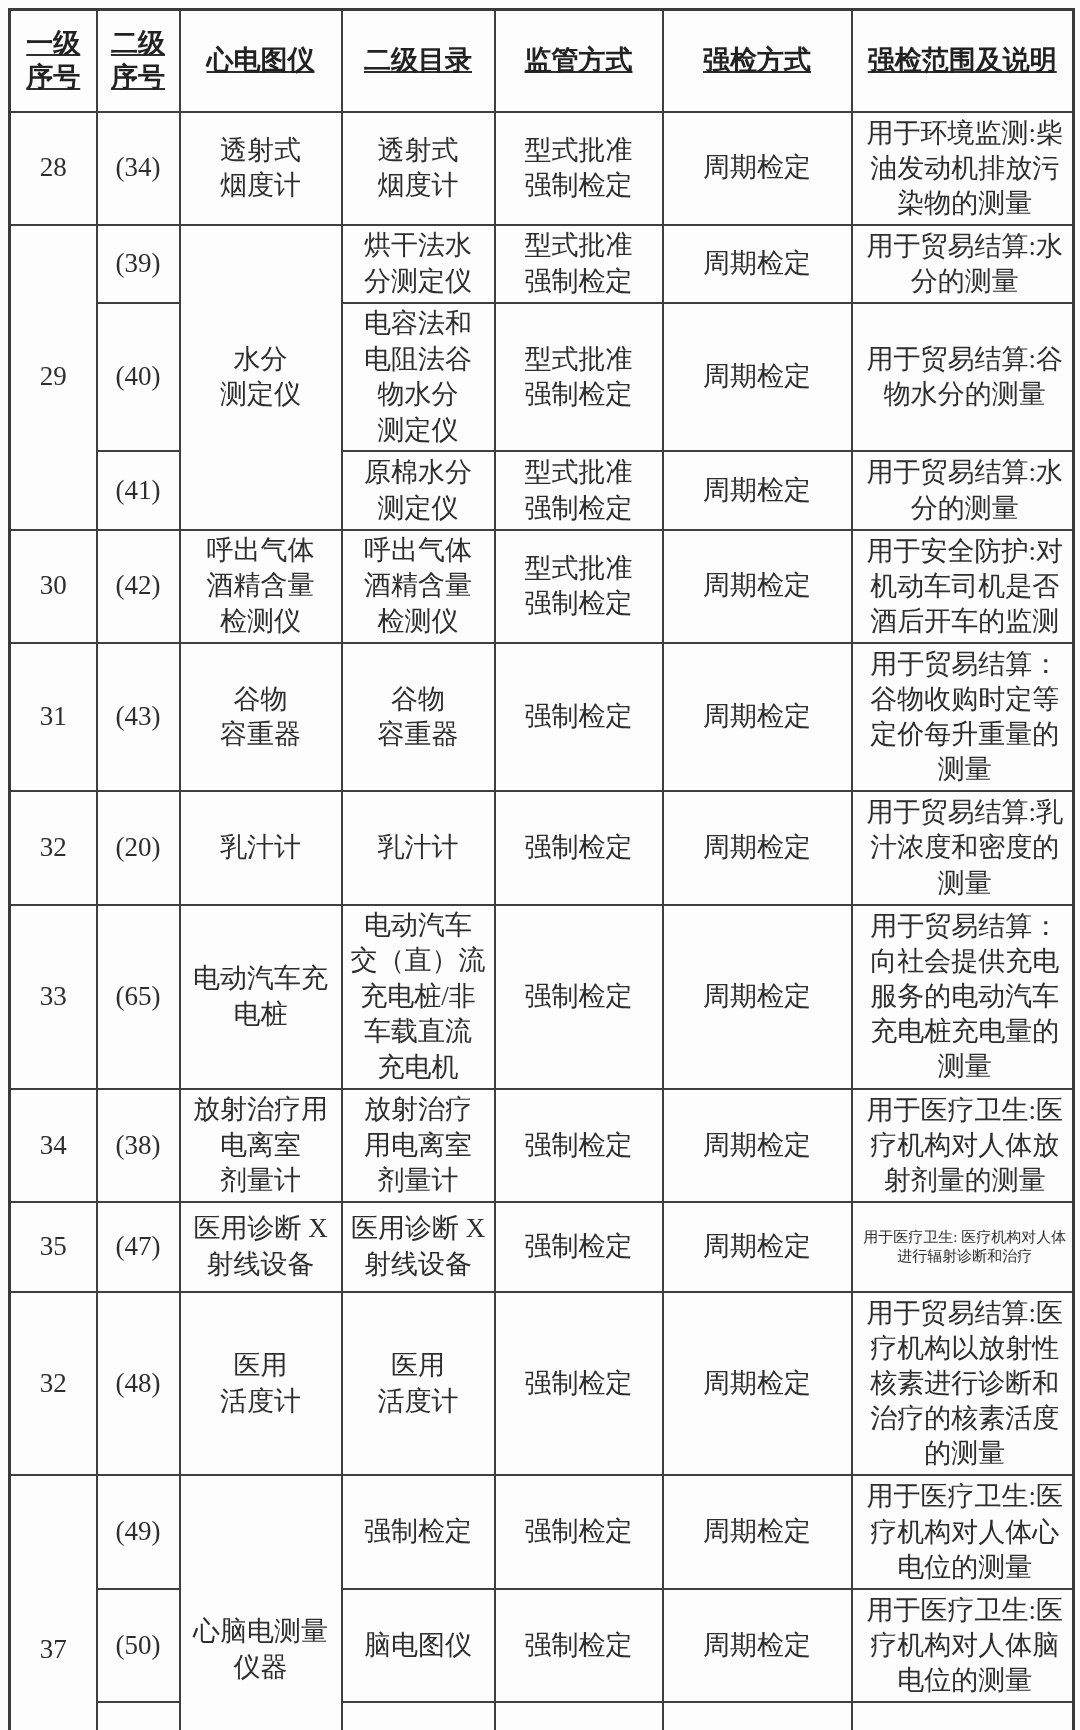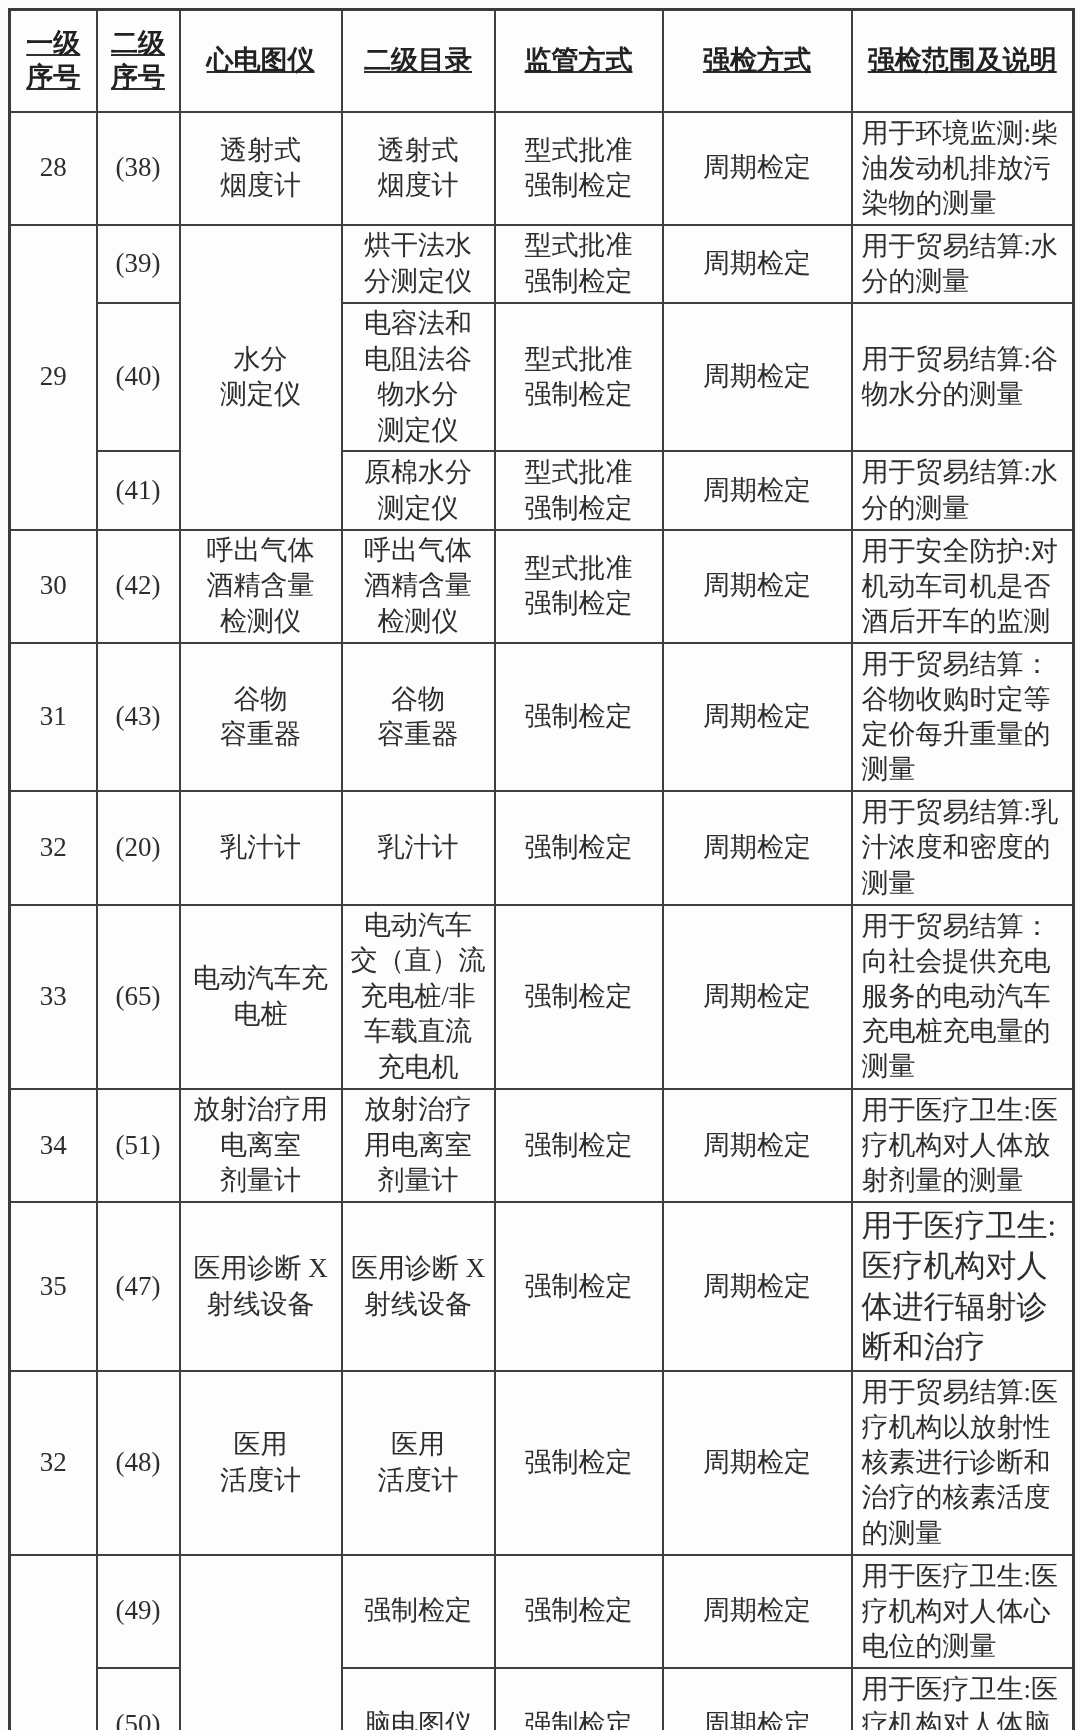--- a/index.html
+++ b/index.html
@@ -37,27 +37,27 @@
     overflow:hidden;
   }
   th{
     font-family:"Liberation Sans","DejaVu Sans",sans-serif;
     font-weight:700;
     font-size:27px;
     color:#222;
     line-height:1.25;
   }
   td.desc{
-    text-align:left;
+    text-align:center;
     padding:3px 4px 3px 9px;
     line-height:1.3;
     margin-left:48px;
   }
   td.desc.small{
-    font-size:31px;
+    font-size:15px;
     line-height:1.3;
   }
 </style>
 </head>
 <body>
 
 <table class="catalog">
   <colgroup>
     <col class="c1">
       <col class="c2">
@@ -76,21 +76,21 @@
         <th>心电图仪</th>
         <th>二级目录</th>
         <th>监管方式</th>
         <th>强检方式</th>
         <th>强检范围及说明</th>
       </tr>
   </thead>
   <tbody>
       <tr style="height: 99px;">
         <td>28</td>
-        <td>(38)</td>
+        <td>(34)</td>
         <td>透射式
 烟度计</td>
         <td>透射式
 烟度计</td>
         <td>型式批准
 强制检定</td>
         <td>周期检定</td>
         <td class="desc">用于环境监测:柴油发动机排放污染物的测量</td>
       </tr>
       <tr style="height: 77px;">
@@ -168,21 +168,21 @@
 交（直）流
 充电桩/非
 车载直流
 充电机</td>
         <td>强制检定</td>
         <td>周期检定</td>
         <td class="desc">用于贸易结算：向社会提供充电服务的电动汽车充电桩充电量的测量</td>
       </tr>
       <tr style="height: 104px;">
         <td>34</td>
-        <td>(51)</td>
+        <td>(38)</td>
         <td>放射治疗用
 电离室
 剂量计</td>
         <td>放射治疗
 用电离室
 剂量计</td>
         <td>强制检定</td>
         <td>周期检定</td>
         <td class="desc">用于医疗卫生:医疗机构对人体放射剂量的测量</td>
       </tr>

